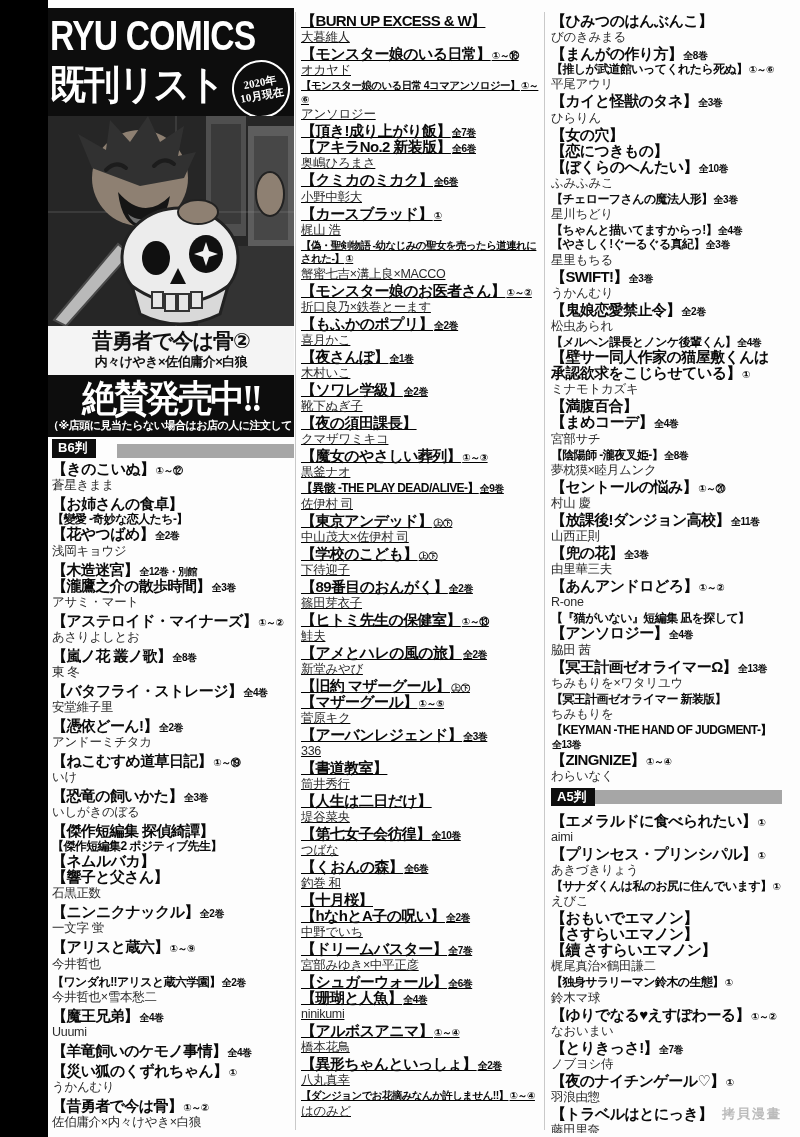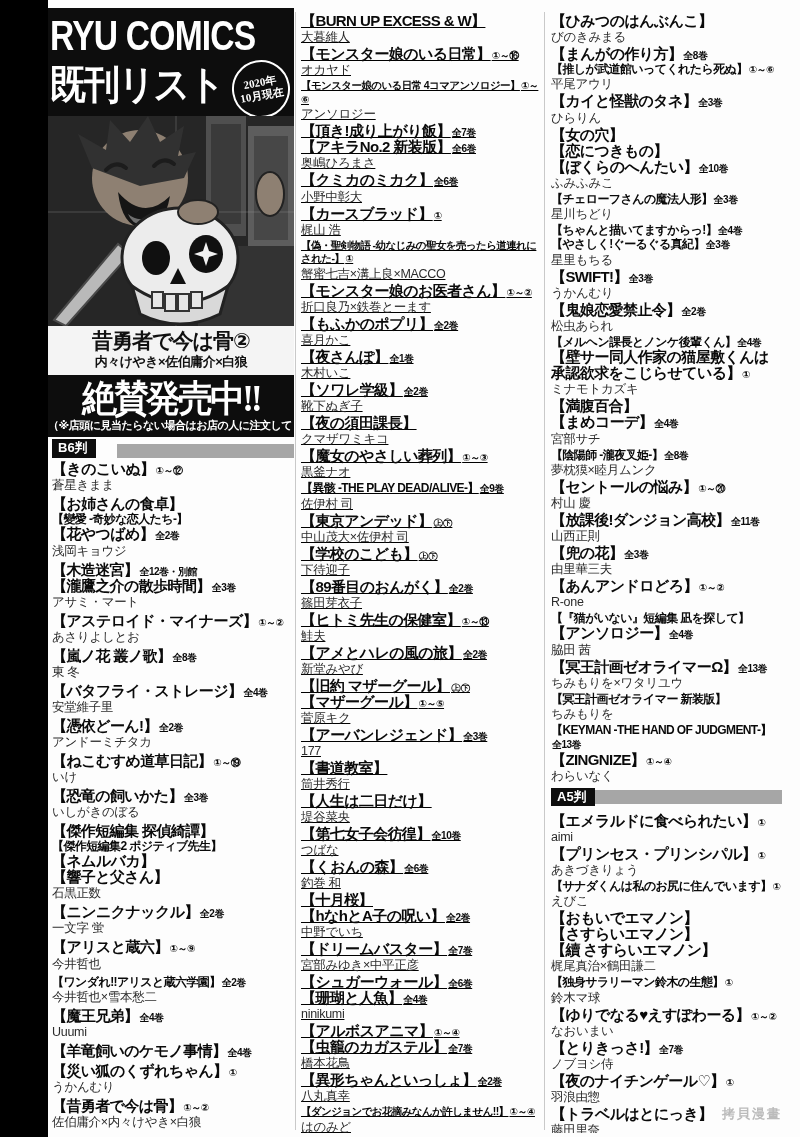--- a/index.html
+++ b/index.html
@@ -271,21 +271,21 @@
         <div class="tline"><span class="tt">【アメとハレの風の旅】</span><span class="vol">全2巻</span></div>
         <div class="author">新堂みやび</div>
       </div>
       <div class="entry">
         <div class="tline"><span class="tt">【旧約 マザーグール】</span><span class="vol">㊤㊦</span></div>
         <div class="tline"><span class="tt">【マザーグール】</span><span class="vol">①～⑤</span></div>
         <div class="author">菅原キク</div>
       </div>
       <div class="entry">
         <div class="tline"><span class="tt">【アーバンレジェンド】</span><span class="vol">全3巻</span></div>
-        <div class="author">177</div>
+        <div class="author">336</div>
       </div>
       <div class="entry">
         <div class="tline"><span class="tt">【書道教室】</span></div>
         <div class="author">筒井秀行</div>
       </div>
       <div class="entry">
         <div class="tline"><span class="tt">【人生は二日だけ】</span></div>
         <div class="author">堤谷菜央</div>
       </div>
       <div class="entry">
@@ -305,21 +305,20 @@
         <div class="tline"><span class="tt">【ドリームバスター】</span><span class="vol">全7巻</span></div>
         <div class="author">宮部みゆき×中平正彦</div>
       </div>
       <div class="entry">
         <div class="tline"><span class="tt">【シュガーウォール】</span><span class="vol">全6巻</span></div>
         <div class="tline"><span class="tt">【珊瑚と人魚】</span><span class="vol">全4巻</span></div>
         <div class="author">ninikumi</div>
       </div>
       <div class="entry">
         <div class="tline"><span class="tt">【アルボスアニマ】</span><span class="vol">①～④</span></div>
-        <div class="tline"><span class="tt">【虫籠のカガステル】</span><span class="vol">全7巻</span></div>
         <div class="author">橋本花鳥</div>
       </div>
       <div class="entry">
         <div class="tline"><span class="tt">【異形ちゃんといっしょ】</span><span class="vol">全2巻</span></div>
         <div class="author">八丸真幸</div>
       </div>
       <div class="entry">
         <div class="tline xsmall"><span class="tt">【ダンジョンでお花摘みなんか許しません!!】</span><span class="vol">①～④</span></div>
         <div class="author">はのみど</div>
       </div>

